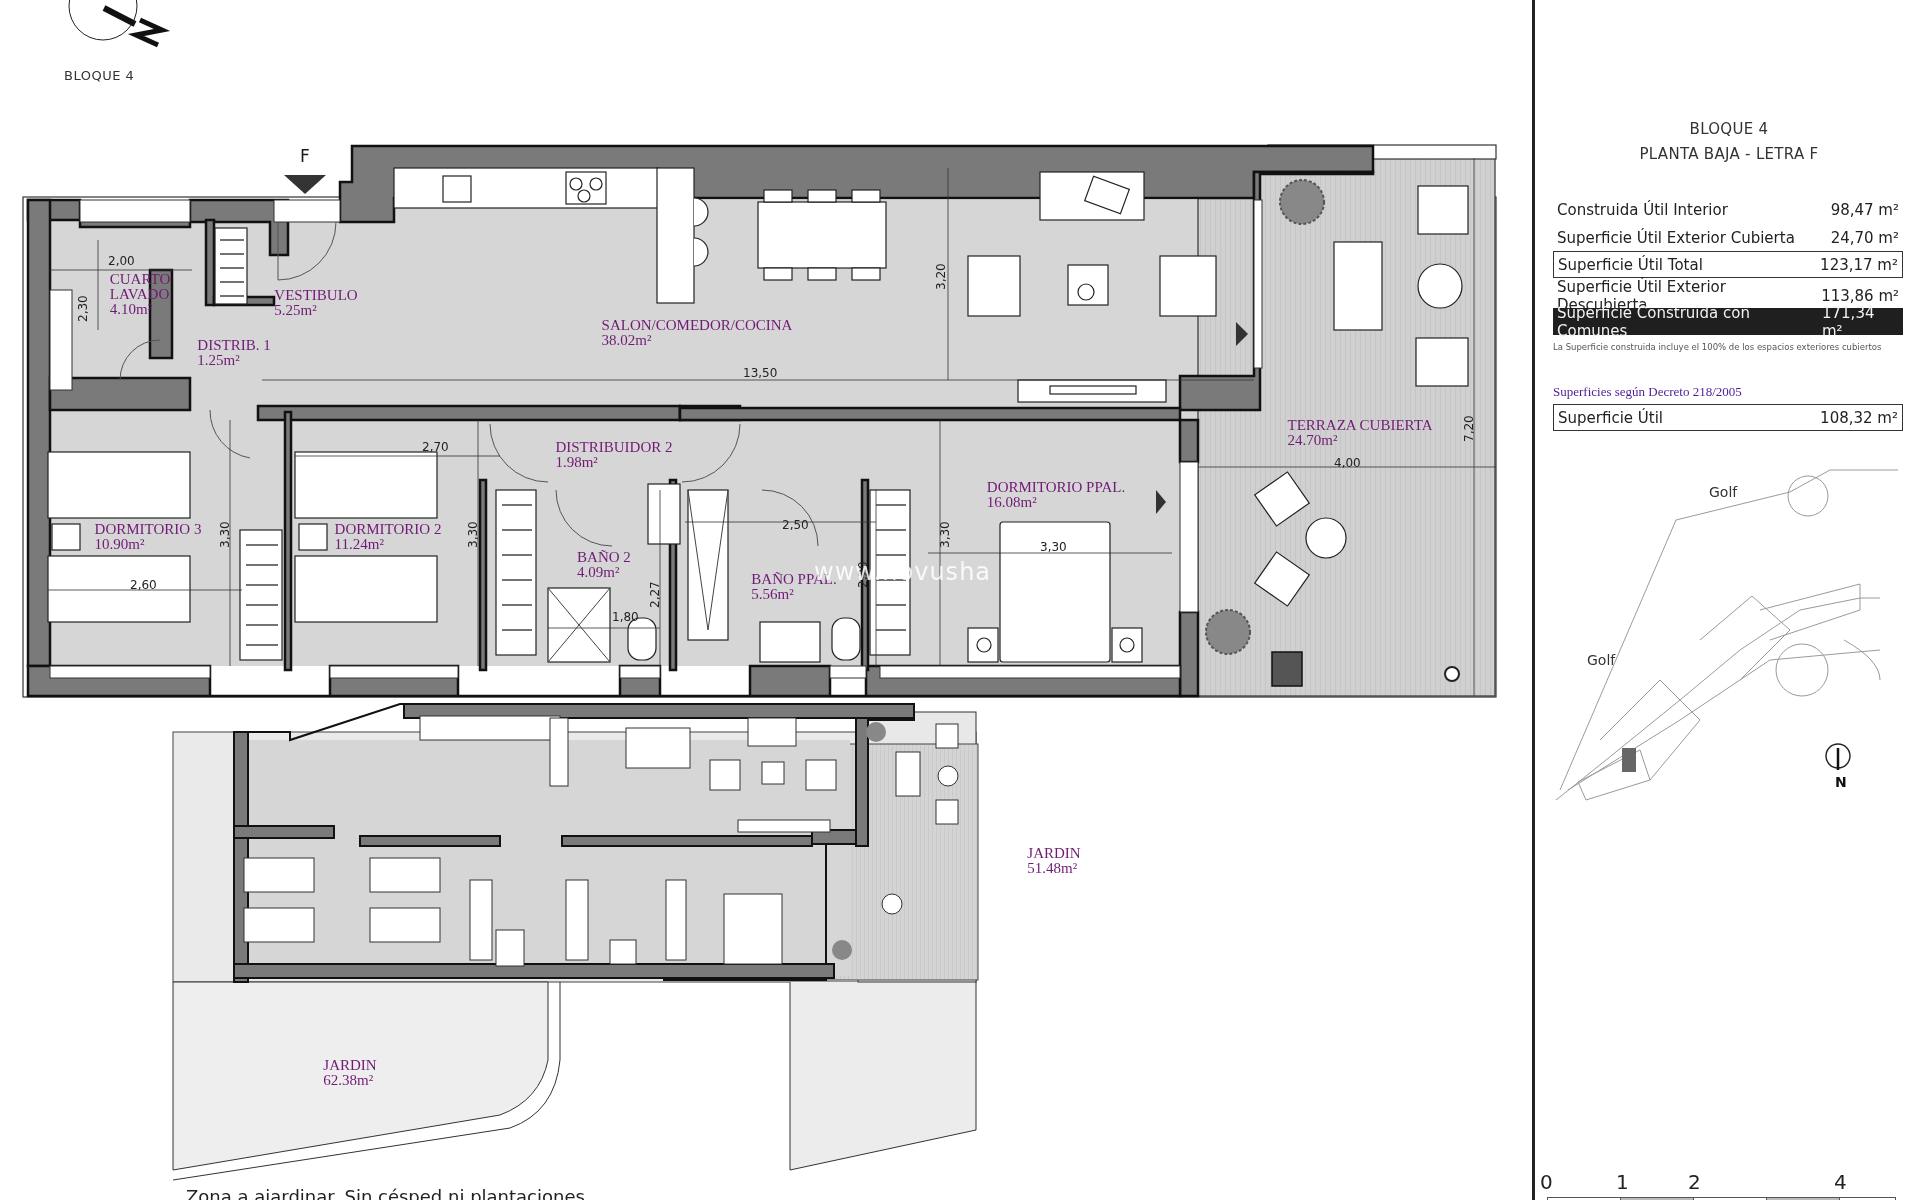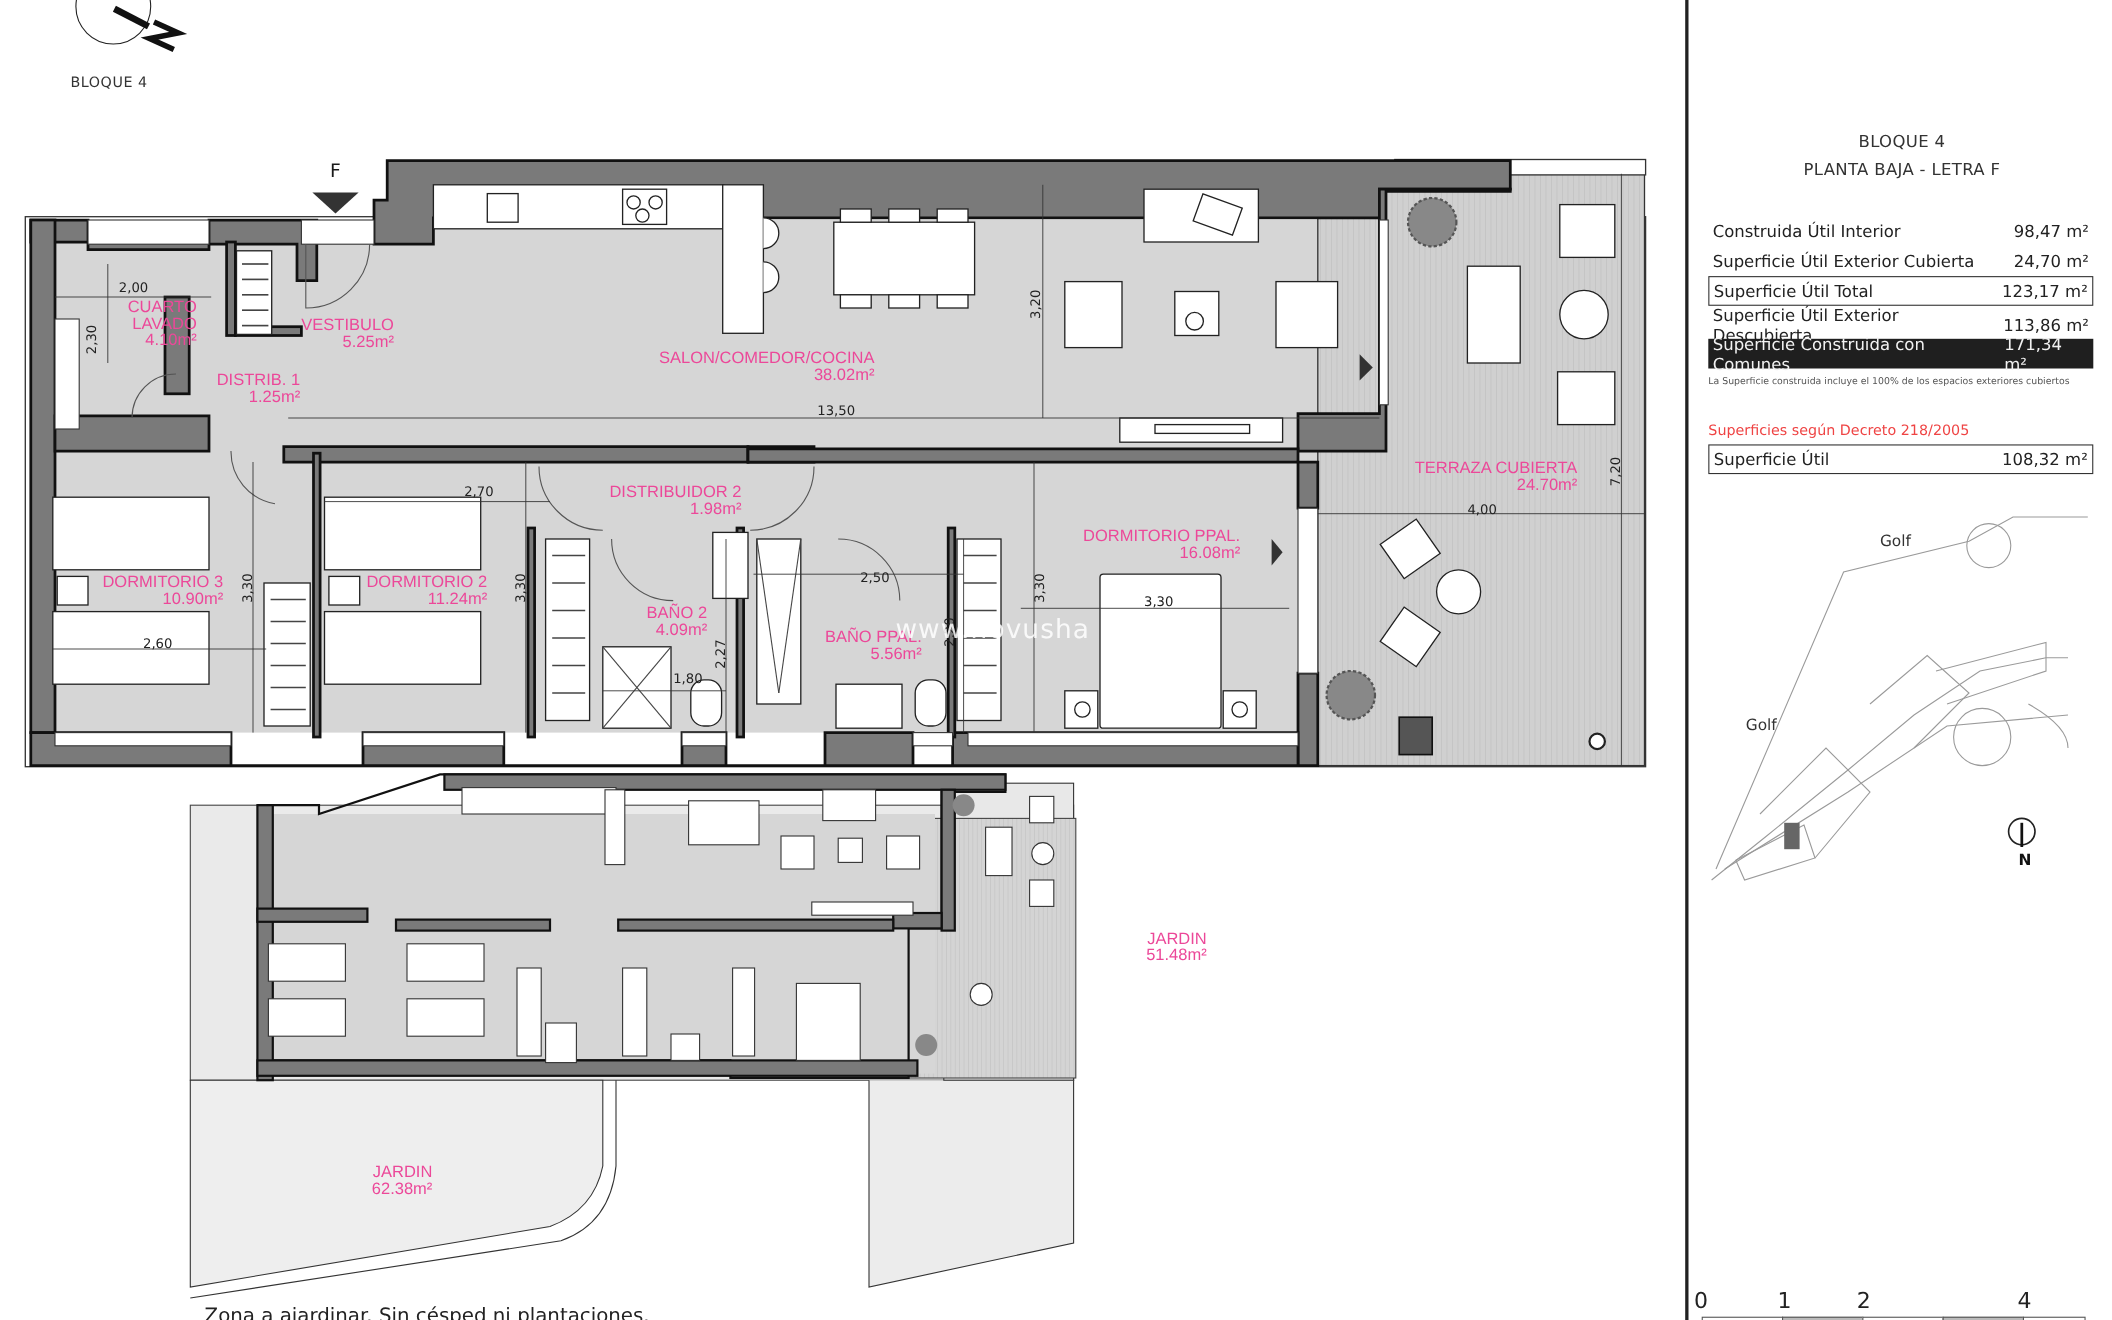--- a/index.html
+++ b/index.html
@@ -1,33 +1,33 @@
 <!DOCTYPE html>
 <html><head>
 <meta charset="utf-8">
 <style>
   html, body { margin:0; padding:0; background:#ffffff; }
   body { width:1920px; height:1200px; position:relative; overflow:hidden; font-family:"DejaVu Sans", sans-serif; color:#1a1a1a; }
   .abs { position:absolute; }
   .plan-svg { position:absolute; left:0; top:0; }
-  .room-label { position:absolute; text-align:right; font-family:Liberation Sans, sans-serif; font-size:15px; line-height:15px; color:#ec4899; white-space:nowrap; transform:translateX(-50%); }
-  .room-label .area { display:block; font-size:15px;margin-left:31px; }
+  .room-label { position:absolute; text-align:left; font-family:Liberation Serif, serif; font-size:15px; line-height:15px; color:#701a75; white-space:nowrap; transform:translateX(-50%); }
+  .room-label .area { display:block; font-size:15px; }
   .dim { position:absolute; font-size:12px; color:#222; white-space:nowrap; }
   .dim.v { transform:rotate(-90deg); transform-origin:left top; }
   .block-title { position:absolute; left:64px; top:68px; font-size:13px; letter-spacing:0.5px; color:#333; }
   .note { position:absolute; left:186px; top:1186px; font-size:18px; color:#222; white-space:nowrap; }
 
   
   .panel { position:absolute; left:1532px; top:0; width:388px; height:1200px; border-left:3px solid #222; }
   .panel-title { position:absolute; left:0; width:388px; text-align:center; font-size:15px; color:#333; letter-spacing:0.3px; }
   .srow { position:absolute; left:18px; width:350px; height:27px; display:flex; justify-content:space-between; align-items:center; font-size:15px; color:#222; padding:0 4px; box-sizing:border-box; }
   .srow.boxed { border:1.5px solid #333; }
   .srow.dark { background:#1f1f1f; color:#f2f2f2; }
   .small-note { position:absolute; left:18px; top:342px; font-size:8.5px; color:#555; white-space:nowrap; }
-  .subhead { position:absolute; left:18px; top:384px; font-size:13px; color:#ef4444; }
+  .subhead { position:absolute; left:18px; top:384px; font-size:13px; color:#4c1d95;font-family:Liberation Serif, serif; }
   .scale { position:absolute; left:1540px; top:1170px; width:380px; height:30px; }
   .scale .tick { position:absolute; top:0; font-size:20px; color:#222; }
   .scale .bar { position:absolute; top:27px; height:3px; border:1px solid #555; }
 </style>
 </head>
 <body>
 
 <svg class="plan-svg" width="1920" height="1200" viewBox="0 0 1920 1200" xmlns="http://www.w3.org/2000/svg">
   <defs>
     <pattern id="deck" width="5" height="10" patternUnits="userSpaceOnUse">

